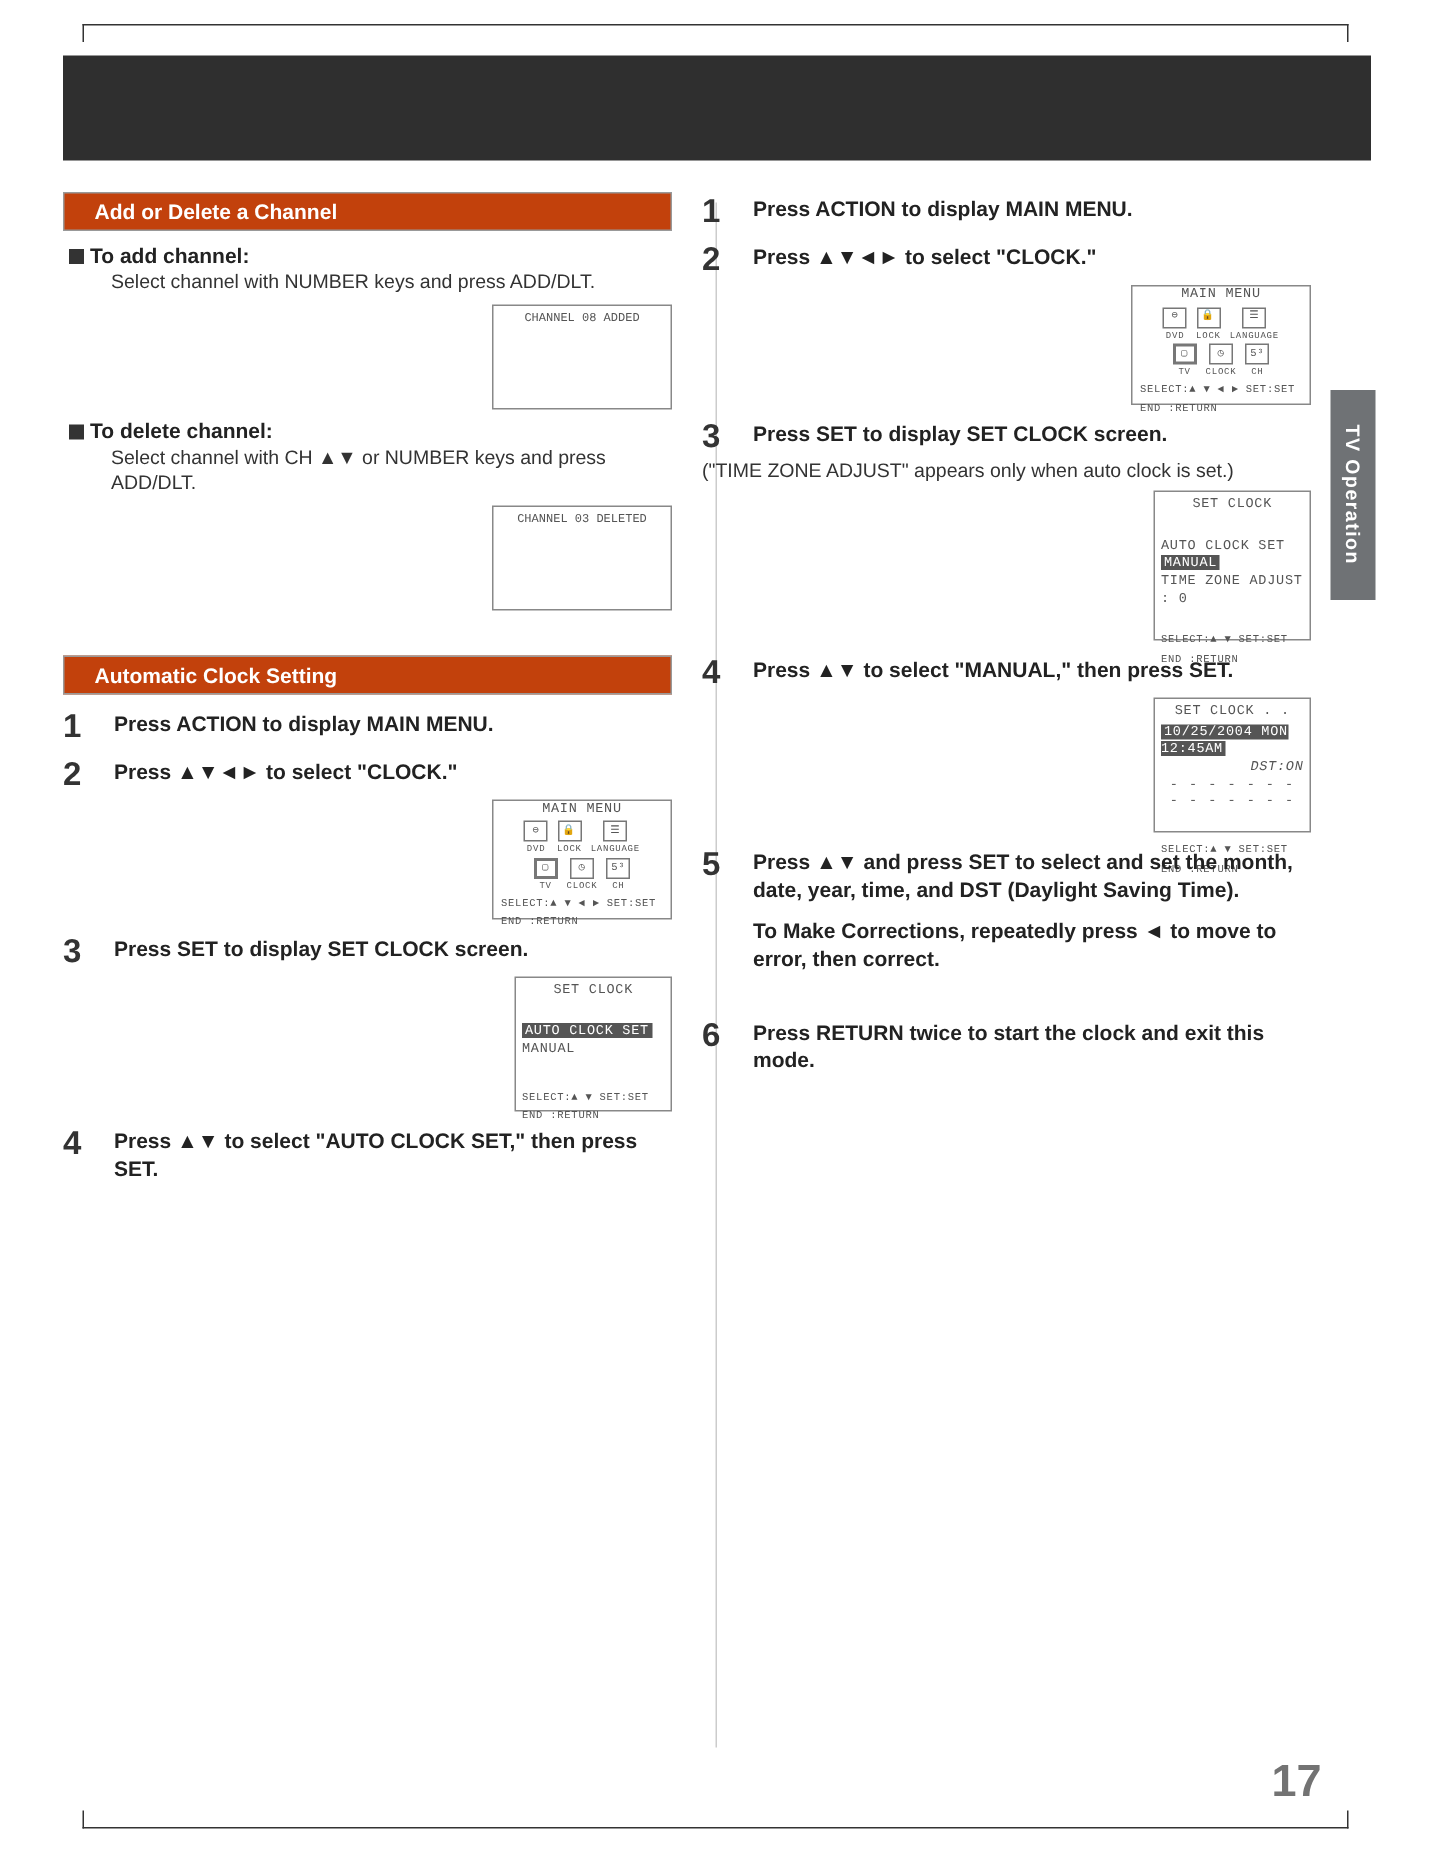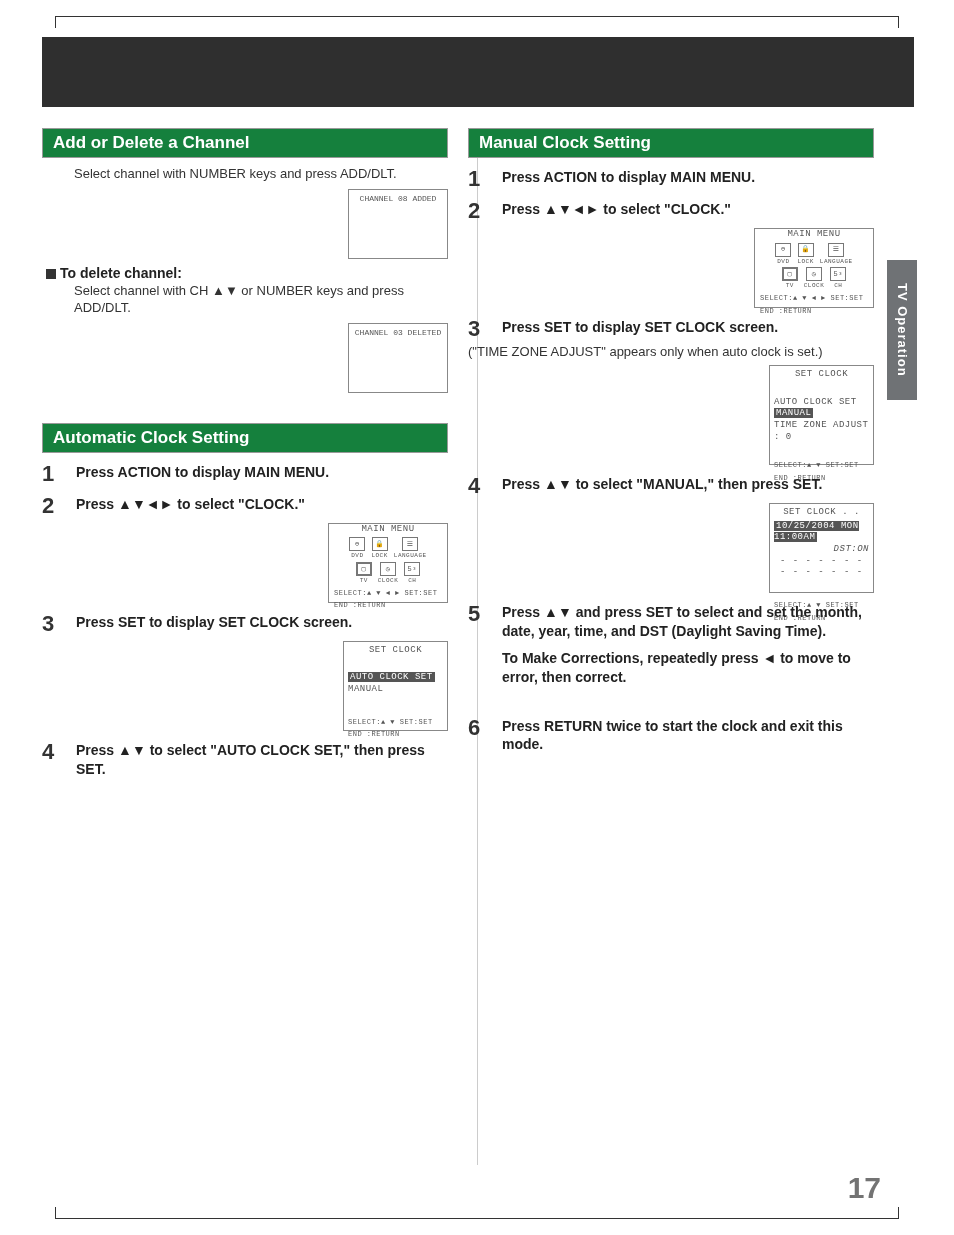--- a/index.html
+++ b/index.html
@@ -28,22 +28,22 @@
     background:#6f7275; color:#fff; font-size:13px; font-weight:bold;
     writing-mode:vertical-rl; text-orientation:mixed; display:flex;
     align-items:center; justify-content:center; letter-spacing:1px;
   }
 
   .content { position:absolute; top:120px; left:42px; width:832px; display:flex; gap:20px; }
   .col { flex:1; min-width:0; }
   .col-sep { position:absolute; left:50%; top:135px; width:1px; height:1030px; background:#ccc;}
 
   .section-bar {
-    background:#15803d; color:#fff; font-size:17px; font-weight:bold;
-    padding:4px 10px; margin:8px 0 8px 0; border:1px solid #999;
+    background:#c2410c; color:#fff; font-size:14px; font-weight:bold;
+    padding:4px 20px; margin:8px 0 8px 0; border:1px solid #999;
   }
   .square { display:inline-block; width:10px; height:10px; background:#333; margin-right:4px; vertical-align:middle;}
   .sub-head { font-weight:bold; font-size:14px; color:#222; margin-top:6px; margin-left:4px;}
   .body-text { font-size:13px; margin-left:32px; margin-top:2px; line-height:1.3; color:#333;}
 
   .step { display:flex; align-items:flex-start; margin-top:10px; gap:10px;}
   .step-num { font-size:22px; font-weight:bold; color:#333; width:24px; flex-shrink:0; line-height:1;}
   .step-body { font-size:14px; font-weight:bold; color:#222; line-height:1.35;}
   .sub-note { font-size:13px; font-weight:normal; margin-top:4px;}
 
@@ -53,39 +53,40 @@
     line-height:1.3; letter-spacing:0.5px;
   }
   .ui-box.big { height:80px; width:120px; padding:0 5px; font-size:8px; text-align:center;}
   .ui-box .title{ text-align:center; font-size:9px; margin-bottom:2px;}
   .ui-row{ display:flex; justify-content:center; gap:6px; margin:2px 0;}
   .icon-cell{ border:1px solid #777; width:16px; height:14px; display:flex; align-items:center; justify-content:center; font-size:7px;}
   .icon-lbl{ font-size:6px; text-align:center; color:#555;}
   .icon-stack{display:flex;flex-direction:column;align-items:center;gap:1px;}
   .footer-line{ font-size:7px; text-align:left; margin-top:4px; line-height:1.2;}
   .hl { background:#555; color:#fff; padding:0 2px;}
-  .msg-box{ border:1px solid #888; width:100px; height:70px; margin:6px 0 1px auto;
+  .msg-box{ border:1px solid #888; width:120px; height:70px; margin:6px 0 1px auto;
     font-family:"Courier New",monospace; font-size:8px; color:#555; text-align:center; padding-top:4px;}
 
   .page-num{ position:absolute; right:73px; bottom:30px; font-size:30px; font-weight:bold; color:#737373;}
 </style>
 </head>
 <body>
 
 <div class="crop-top"></div>
 <div class="crop-bottom"></div>
 <div class="header-bar"></div>
 <div class="side-tab">TV Operation</div>
 <div class="col-sep"></div>
 
 <div class="content">
 
   <div class="col">
     <div class="section-bar">Add or Delete a Channel</div>
 
+    <div class="sub-head"><span class="square"></span><span>To add channel:</span></div>
     <div class="body-text">Select channel with NUMBER keys and press ADD/DLT.</div>
     <div class="msg-box"><span>CHANNEL 08 ADDED</span></div>
 
     <div class="sub-head"><span class="square"></span><span>To delete channel:</span></div>
     <div class="body-text">Select channel with CH ▲▼ or NUMBER keys and press ADD/DLT.</div>
     <div class="msg-box"><span>CHANNEL 03 DELETED</span></div>
 
     <div class="section-bar" style="margin-top:30px;">Automatic Clock Setting</div>
 
     <div class="step">
@@ -146,21 +147,20 @@
       <div class="footer-line">END   :RETURN</div>
     </div>
 
     <div class="step">
       <div class="step-num">4</div>
       <div class="step-body">Press ▲▼ to select "AUTO CLOCK SET," then press SET.</div>
     </div>
   </div>
 
   <div class="col">
-    <div class="section-bar">Manual Clock Setting</div>
 
     <div class="step">
       <div class="step-num">1</div>
       <div class="step-body">Press ACTION to display MAIN MENU.</div>
     </div>
     <div class="step">
       <div class="step-num">2</div>
       <div class="step-body">Press ▲▼◄► to select "CLOCK."</div>
     </div>
 
@@ -217,21 +217,21 @@
       <div class="footer-line">END   :RETURN</div>
     </div>
 
     <div class="step">
       <div class="step-num">4</div>
       <div class="step-body">Press ▲▼ to select "MANUAL," then press SET.</div>
     </div>
 
     <div class="ui-box" style="height:90px;">
       <div class="title" style="text-align:center;">SET CLOCK   . .</div>
-      <div style="text-align:left;"><span class="hl">10/25/2004 MON 11:00AM</span></div>
+      <div style="text-align:left;"><span class="hl">10/25/2004 MON 12:45AM</span></div>
       <div style="text-align:right;font-style:italic;">DST:ON</div>
       <div style="text-align:center; letter-spacing:1px;">- - - - - - - - - - - - - -</div>
       <div style="height:18px;"></div>
       <div class="footer-line">SELECT:▲ ▼        SET:SET</div>
       <div class="footer-line">END   :RETURN</div>
     </div>
 
     <div class="step">
       <div class="step-num">5</div>
       <div class="step-body">

